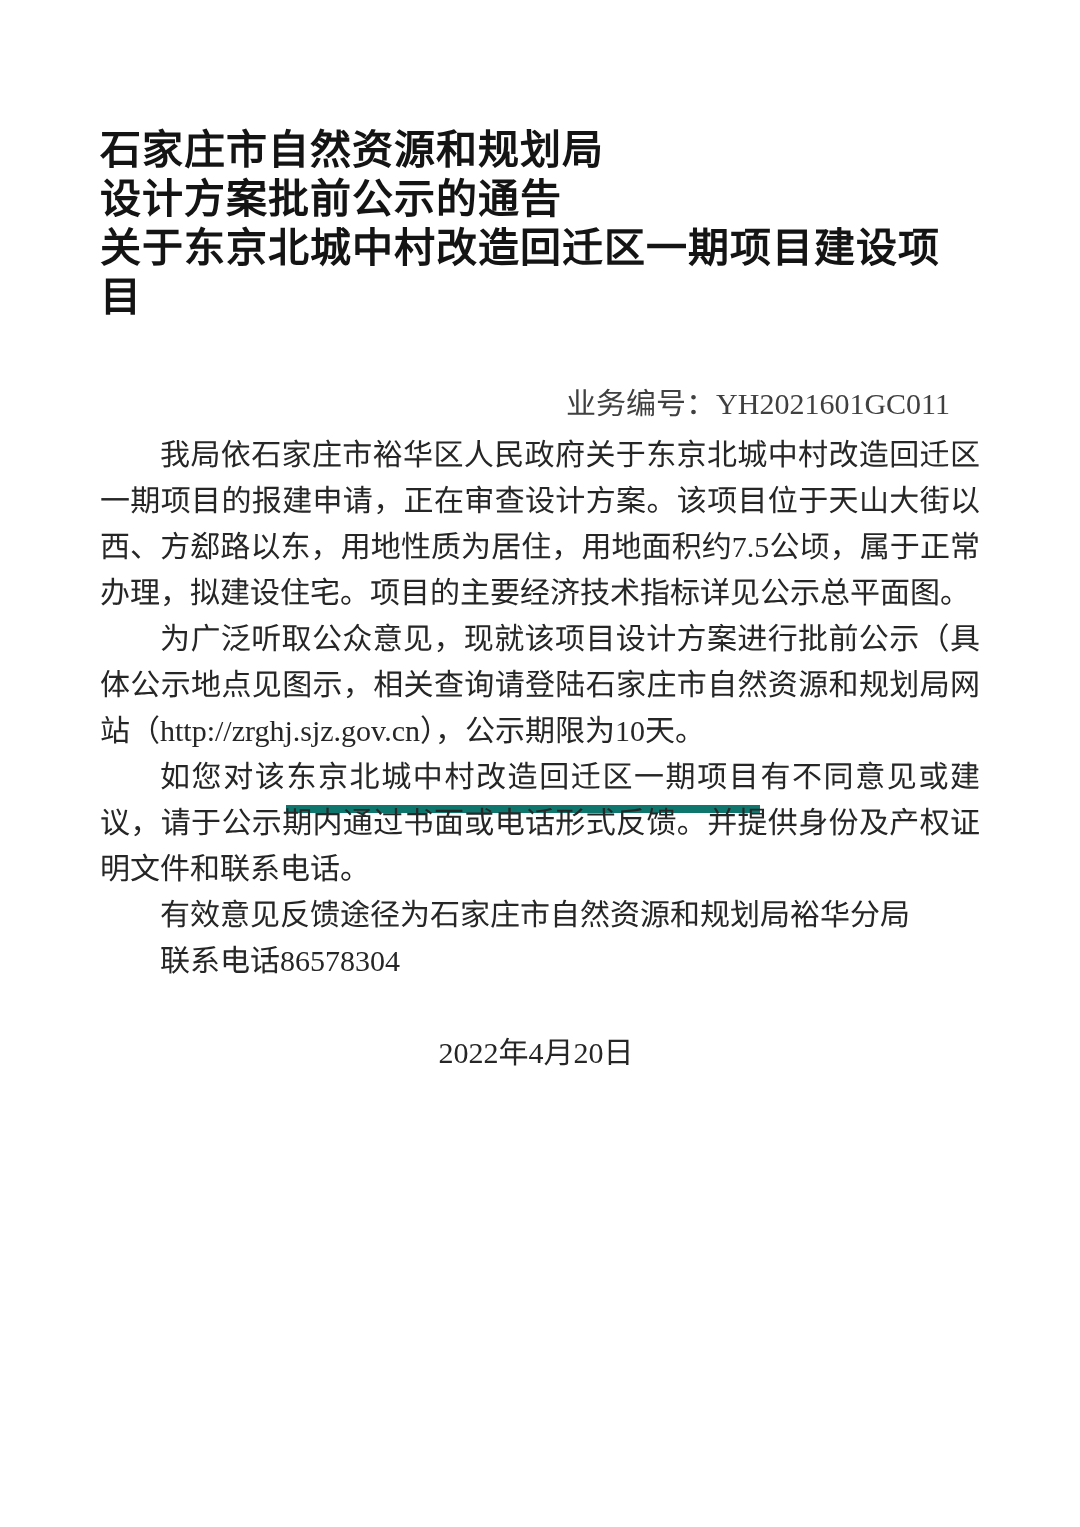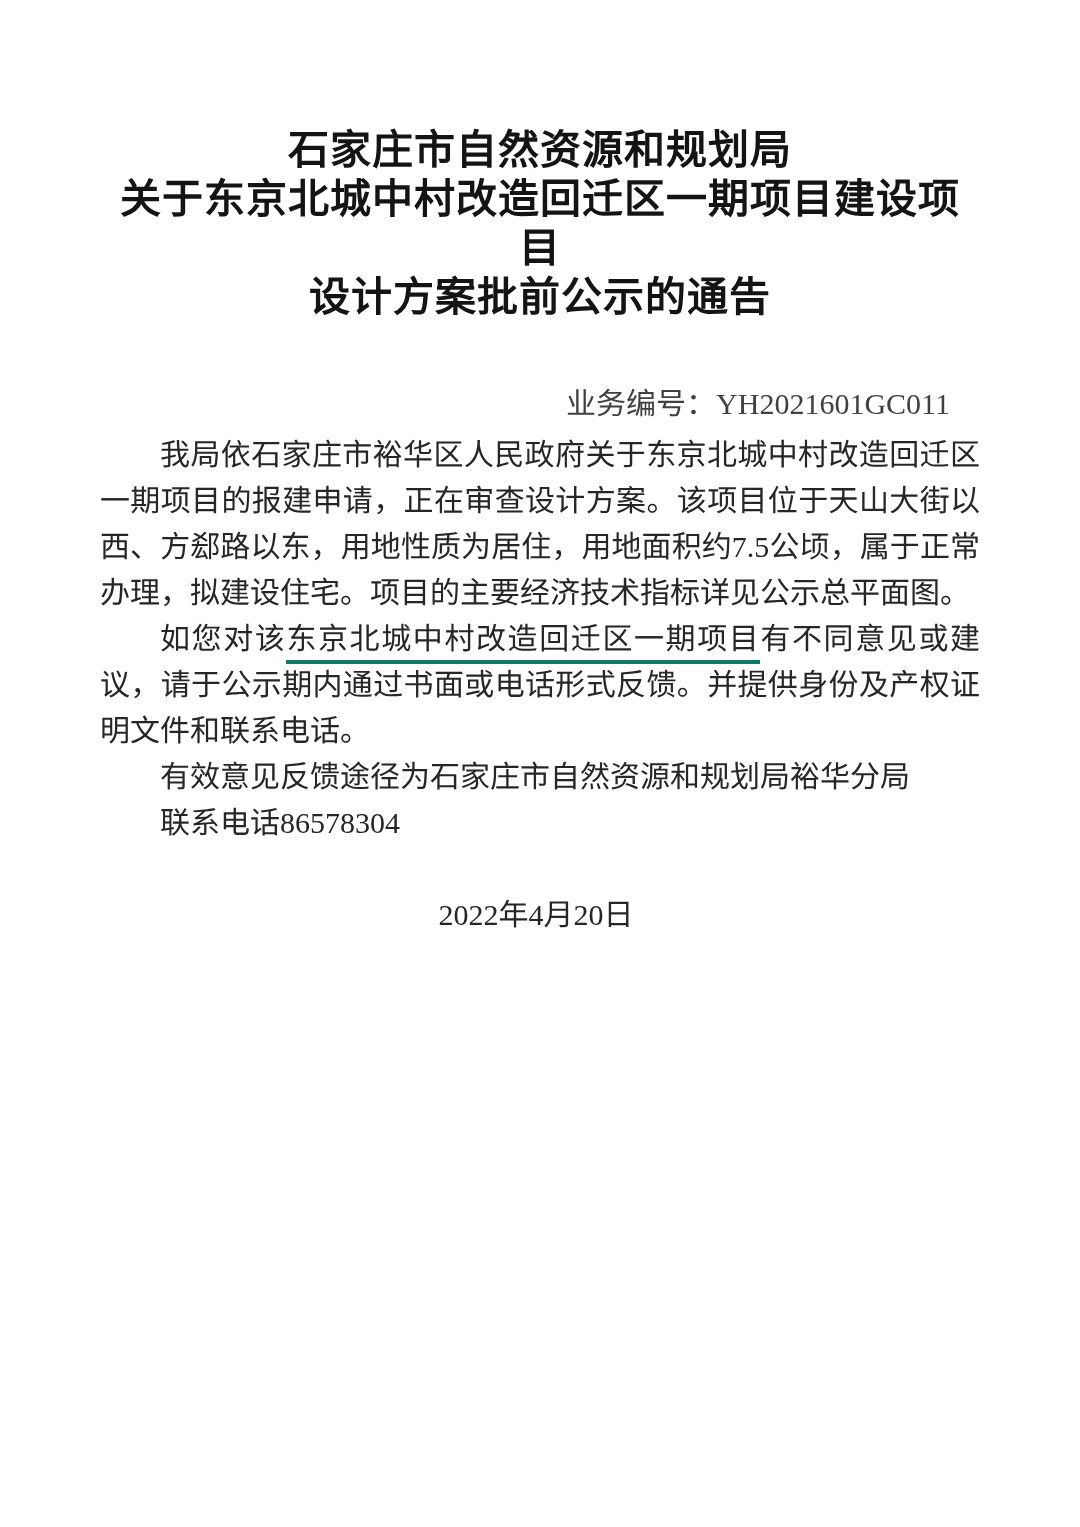--- a/index.html
+++ b/index.html
@@ -13,21 +13,20 @@
     width: 1080px;
     height: 1527px;
     margin: 0 auto;
     background: #ffffff;
     box-sizing: border-box;
     padding: 126px 100px 0 100px;
     color: #262626;
     font-family: "Liberation Serif", "DejaVu Serif", serif;
   }
   .title-block {
-    text-align: center;
     font-family: "Liberation Sans", "DejaVu Sans", sans-serif;
     font-weight: 700;
     font-size: 41px;
     line-height: 49px;
     color: #141414;
     letter-spacing: 1px;
   }
   .biz-number {
     margin-top: 62px;
     text-align: right;
@@ -44,51 +43,52 @@
     color: #262626;
   }
   .para {
     margin: 0;
     text-indent: 2em;
   }
   .para.attach-sub {
     text-indent: 3.6em;
   }
   .underlined {
-    border-bottom: 4px solid #0f766e;
-    padding-bottom: 5px;
+    border-bottom: 8px solid #0f766e;
+    padding-bottom: 12px;
   }
   .date-line {
     margin-top: 46px;
     text-align: center;
     padding-right: 8px;
     font-size: 30px;
     line-height: 46px;
     color: #262626;
   }
 </style>
 </head>
 <body>
 
 <div class="page">
 
   <div class="title-block">
     <div>石家庄市自然资源和规划局</div>
+    <div>设计方案批前公示的通告</div>
     <div>关于东京北城中村改造回迁区一期项目建设项目</div>
-    <div>设计方案批前公示的通告</div>
   </div>
 
   <div class="biz-number">
     <span>业务编号：</span><span>YH2021601GC011</span>
   </div>
 
   <div class="body-text">
 
     <p class="para">我局依石家庄市裕华区人民政府关于东京北城中村改造回迁区一期项目的报建申请，正在审查设计方案。该项目位于天山大街以西、方郄路以东，用地性质为居住，用地面积约7.5公顷，属于正常办理，拟建设住宅。项目的主要经济技术指标详见公示总平面图。</p>
 
+    <p class="para">为广泛听取公众意见，现就该项目设计方案进行批前公示（具体公示地点见图示，相关查询请登陆石家庄市自然资源和规划局网站（http://zrghj.sjz.gov.cn），公示期限为10天。</p>
 
     <p class="para"><span>如您对该</span><span class="underlined">东京北城中村改造回迁区一期项目</span><span>有不同意见或建议，请于公示期内通过书面或电话形式反馈。并提供身份及产权证明文件和联系电话。</span></p>
 
     <p class="para">有效意见反馈途径为石家庄市自然资源和规划局裕华分局</p>
 
     <p class="para">联系电话86578304</p>
 
 
 
   </div>

